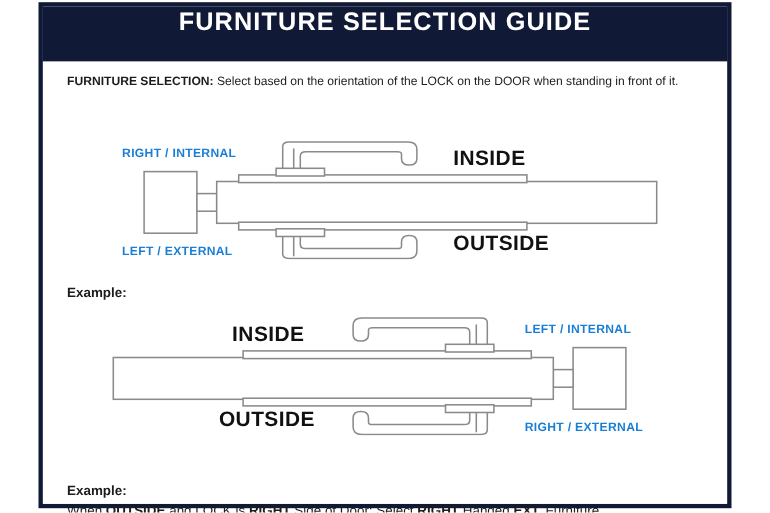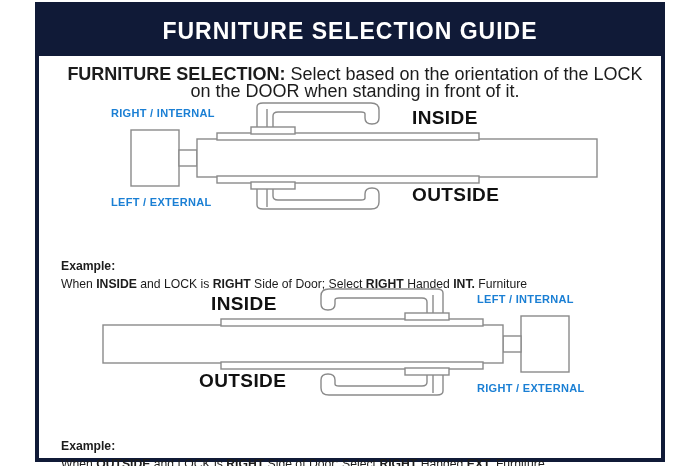--- a/index.html
+++ b/index.html
@@ -37,21 +37,21 @@
 
   
   .header-band {
     position: absolute;
     left: 0;
     top: 0;
     width: 100%;
     height: 50px;
     background: #101a37;
     display: flex;
-    align-items: center;
+    align-items: flex-start;
     justify-content: center;
     box-sizing: border-box;
   }
   .header-title {
     color: #ffffff;
     font-size: 23px;
     font-weight: bold;
     letter-spacing: 1.0px;
     font-family: "Liberation Sans", sans-serif;
     white-space: nowrap;
@@ -67,35 +67,34 @@
     background: #ffffff;
     box-sizing: border-box;
   }
 
   
   .intro {
     position: absolute;
     left: 22px;
     top: 10px;
     width: 588px;
-    font-size: 18px;
+    font-size: 11px;
     line-height: 17px;
     color: #1c1c1c;
-    text-align: center;
   }
   .intro b { font-weight: bold; }
 
   
   .diagram {
     position: absolute;
     left: 0;
     width: 100%;
     height: 108px;
   }
-  #diagram-one   { top: 46px; }
+  #diagram-one   { top: 72px; }
   #diagram-two   { top: 232px; }
 
   .diagram svg { display: block; }
 
   
   .example {
     position: absolute;
     left: 22px;
     width: 592px;
     font-size: 12.2px;
@@ -171,23 +170,20 @@
 
           <text class="lbl-blue" x="72" y="15">RIGHT / INTERNAL</text>
           <text class="lbl-blue" x="72" y="104">LEFT / EXTERNAL</text>
           <text class="lbl-side" x="373" y="22">INSIDE</text>
           <text class="lbl-side" x="373" y="99">OUTSIDE</text>
         </svg>
       </div>
 
       <div class="example" id="example-one">
         <div class="ex-head">Example:</div>
-        <div class="ex-line">
-          <span>When </span><b>INSIDE</b><span> and LOCK is </span><b>RIGHT</b><span> Side of Door;  Select </span><b>RIGHT</b><span> Handed </span><b>INT.</b><span> Furniture</span>
-        </div>
       </div>
 
       <div class="diagram" id="diagram-two">
         <svg width="622" height="108" viewBox="0 0 622 108" xmlns="http://www.w3.org/2000/svg">
           <g transform="translate(622,0) scale(-1,1)" fill="none" stroke="#8a8a8a" stroke-width="1.4">
 
             <rect x="92" y="28" width="48" height="56" fill="#ffffff"></rect>
             <rect x="140" y="48" width="18" height="16" fill="#ffffff"></rect>
 
             <rect x="158" y="37" width="400" height="38" fill="#ffffff"></rect>

